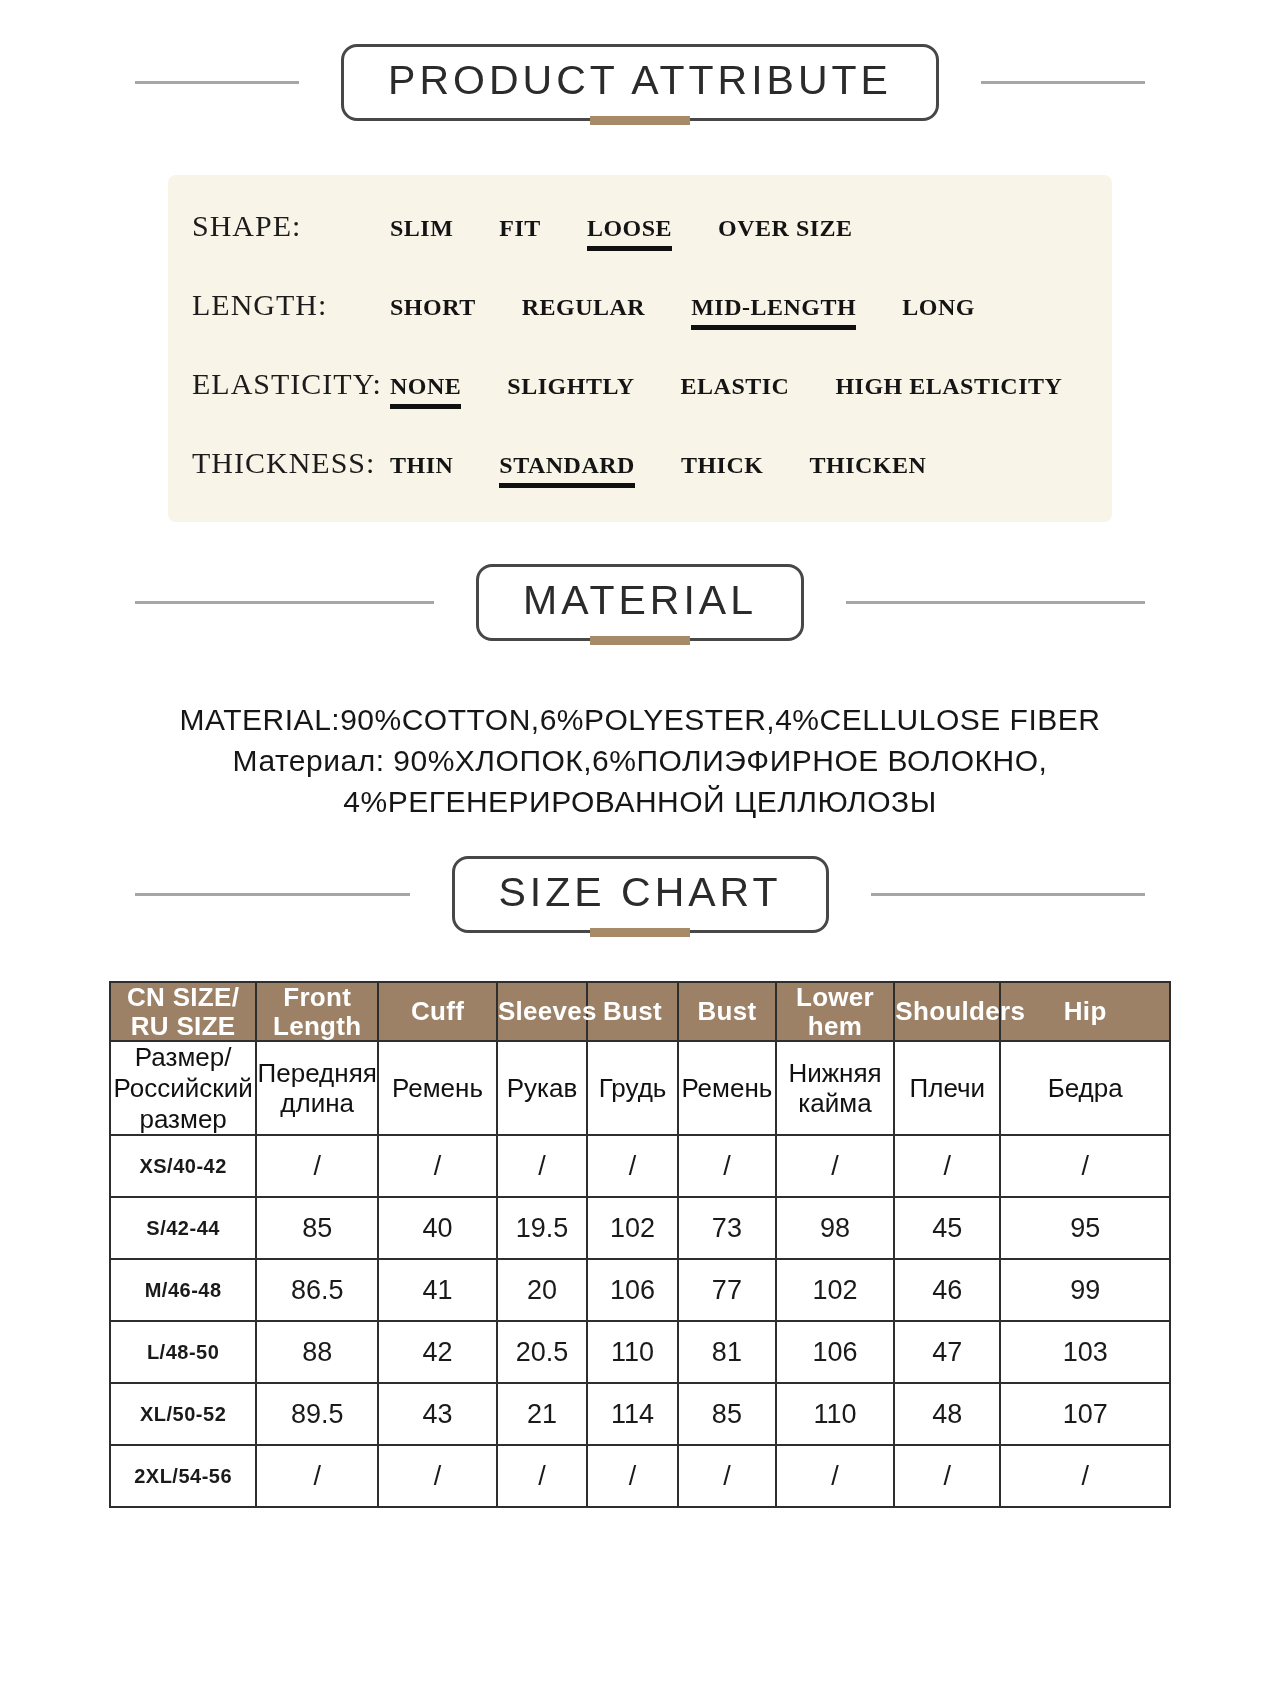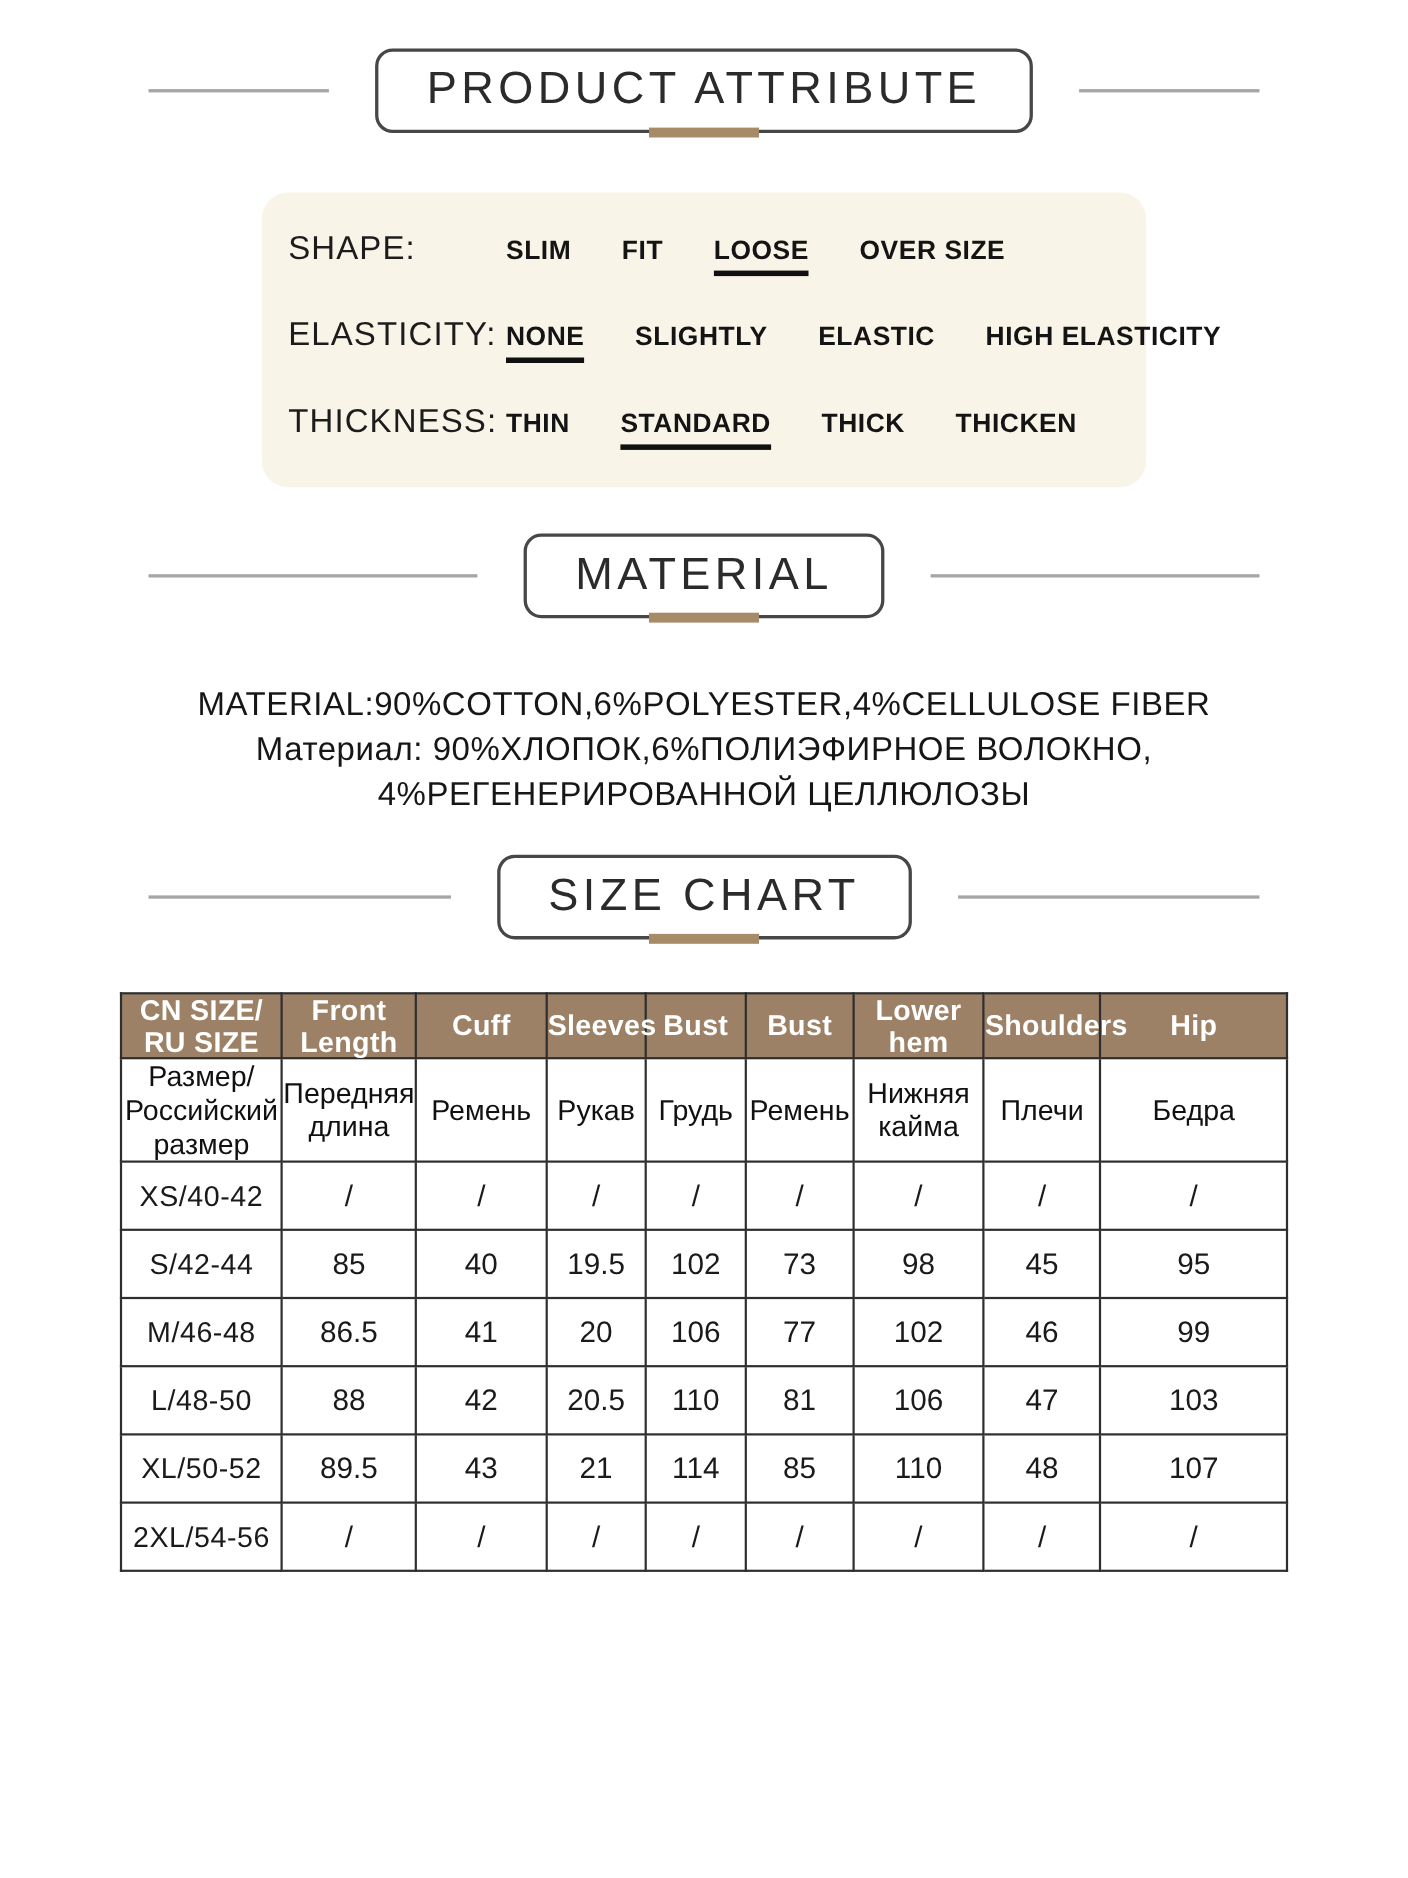--- a/index.html
+++ b/index.html
@@ -17,23 +17,24 @@
   .rule { flex: 1; height: 3px; background: #a6a6a6; }
   .pill { position: relative; border: 3px solid #474747; border-radius: 16px; padding: 10px 44px 14px; background: #fff; }
   .pill-text { font-size: 41px; letter-spacing: 4px; color: #2b2b2b; white-space: nowrap; }
   .pill-bar {
     position: absolute; left: 50%; bottom: -7px; transform: translateX(-50%);
     width: 100px; height: 9px; background: var(--accent, #a78a68);
   }
 
   
   .attr-box {
-    width: 804px; margin: 54px auto 0;
-    background: #f9f4e8; border-radius: 24px;
+    width: 944px; margin: 54px auto 0;
+    background: #f9f4e8; border-radius: 8px;
     padding: 34px 20px 34px 24px;
+    font-family: Liberation Serif, serif;
   }
   .attr-row { display: flex; align-items: baseline; margin-bottom: 37px; }
   .attr-row:last-child { margin-bottom: 0; }
   .attr-label { font-size: 30px; color: #1c1c1c; min-width: 198px; letter-spacing: 1px; }
   .attr-opt {
     font-size: 24px; font-weight: bold; color: #141414;
     margin-right: 46px; letter-spacing: 0.5px; padding-bottom: 4px; white-space: nowrap;
   }
   .attr-opt.selected { border-bottom: 5px solid #101010; }
 
@@ -50,21 +51,21 @@
   }
   tr.head-en th {
     background: var(--table_header, #9c8166); color: #ffffff;
     font-size: 26px; font-weight: bold; height: 58px; line-height: 1.1; letter-spacing: 0.3px;
   }
   tr.head-ru th {
     background: #ffffff; color: #111111; font-weight: normal;
     font-size: 26px; height: 86px; line-height: 1.18;
   }
   .size-table td { font-size: 27px; height: 62px; background: #ffffff; }
-  .size-table td.col-size { font-size: 26px; letter-spacing: 0.5px; }
+  .size-table td.col-size { font-size: 20px; letter-spacing: 0.5px; font-weight: bold; }
 
   
   .notes { margin: 46px 0 0 22px; }
   .note { color: #101010; }
   .note-en { font-size: 27px; font-weight: bold; letter-spacing: 0.3px; }
   .note-ru { font-size: 29px; font-weight: bold; margin-top: 27px; }
 </style>
 </head>
 <body>
 
@@ -82,20 +83,27 @@
   <div class="attr-box">
 
     <div class="attr-row">
       <span class="attr-label">SHAPE:</span>
       <span class="attr-opt">SLIM</span>
       <span class="attr-opt">FIT</span>
       <span class="attr-opt selected">LOOSE</span>
       <span class="attr-opt">OVER SIZE</span>
     </div>
 
+    <div class="attr-row">
+      <span class="attr-label">LENGTH:</span>
+      <span class="attr-opt">SHORT</span>
+      <span class="attr-opt">REGULAR</span>
+      <span class="attr-opt selected">MID-LENGTH</span>
+      <span class="attr-opt">LONG</span>
+    </div>
 
     <div class="attr-row">
       <span class="attr-label">ELASTICITY:</span>
       <span class="attr-opt selected">NONE</span>
       <span class="attr-opt">SLIGHTLY</span>
       <span class="attr-opt">ELASTIC</span>
       <span class="attr-opt">HIGH ELASTICITY</span>
     </div>
 
     <div class="attr-row">

